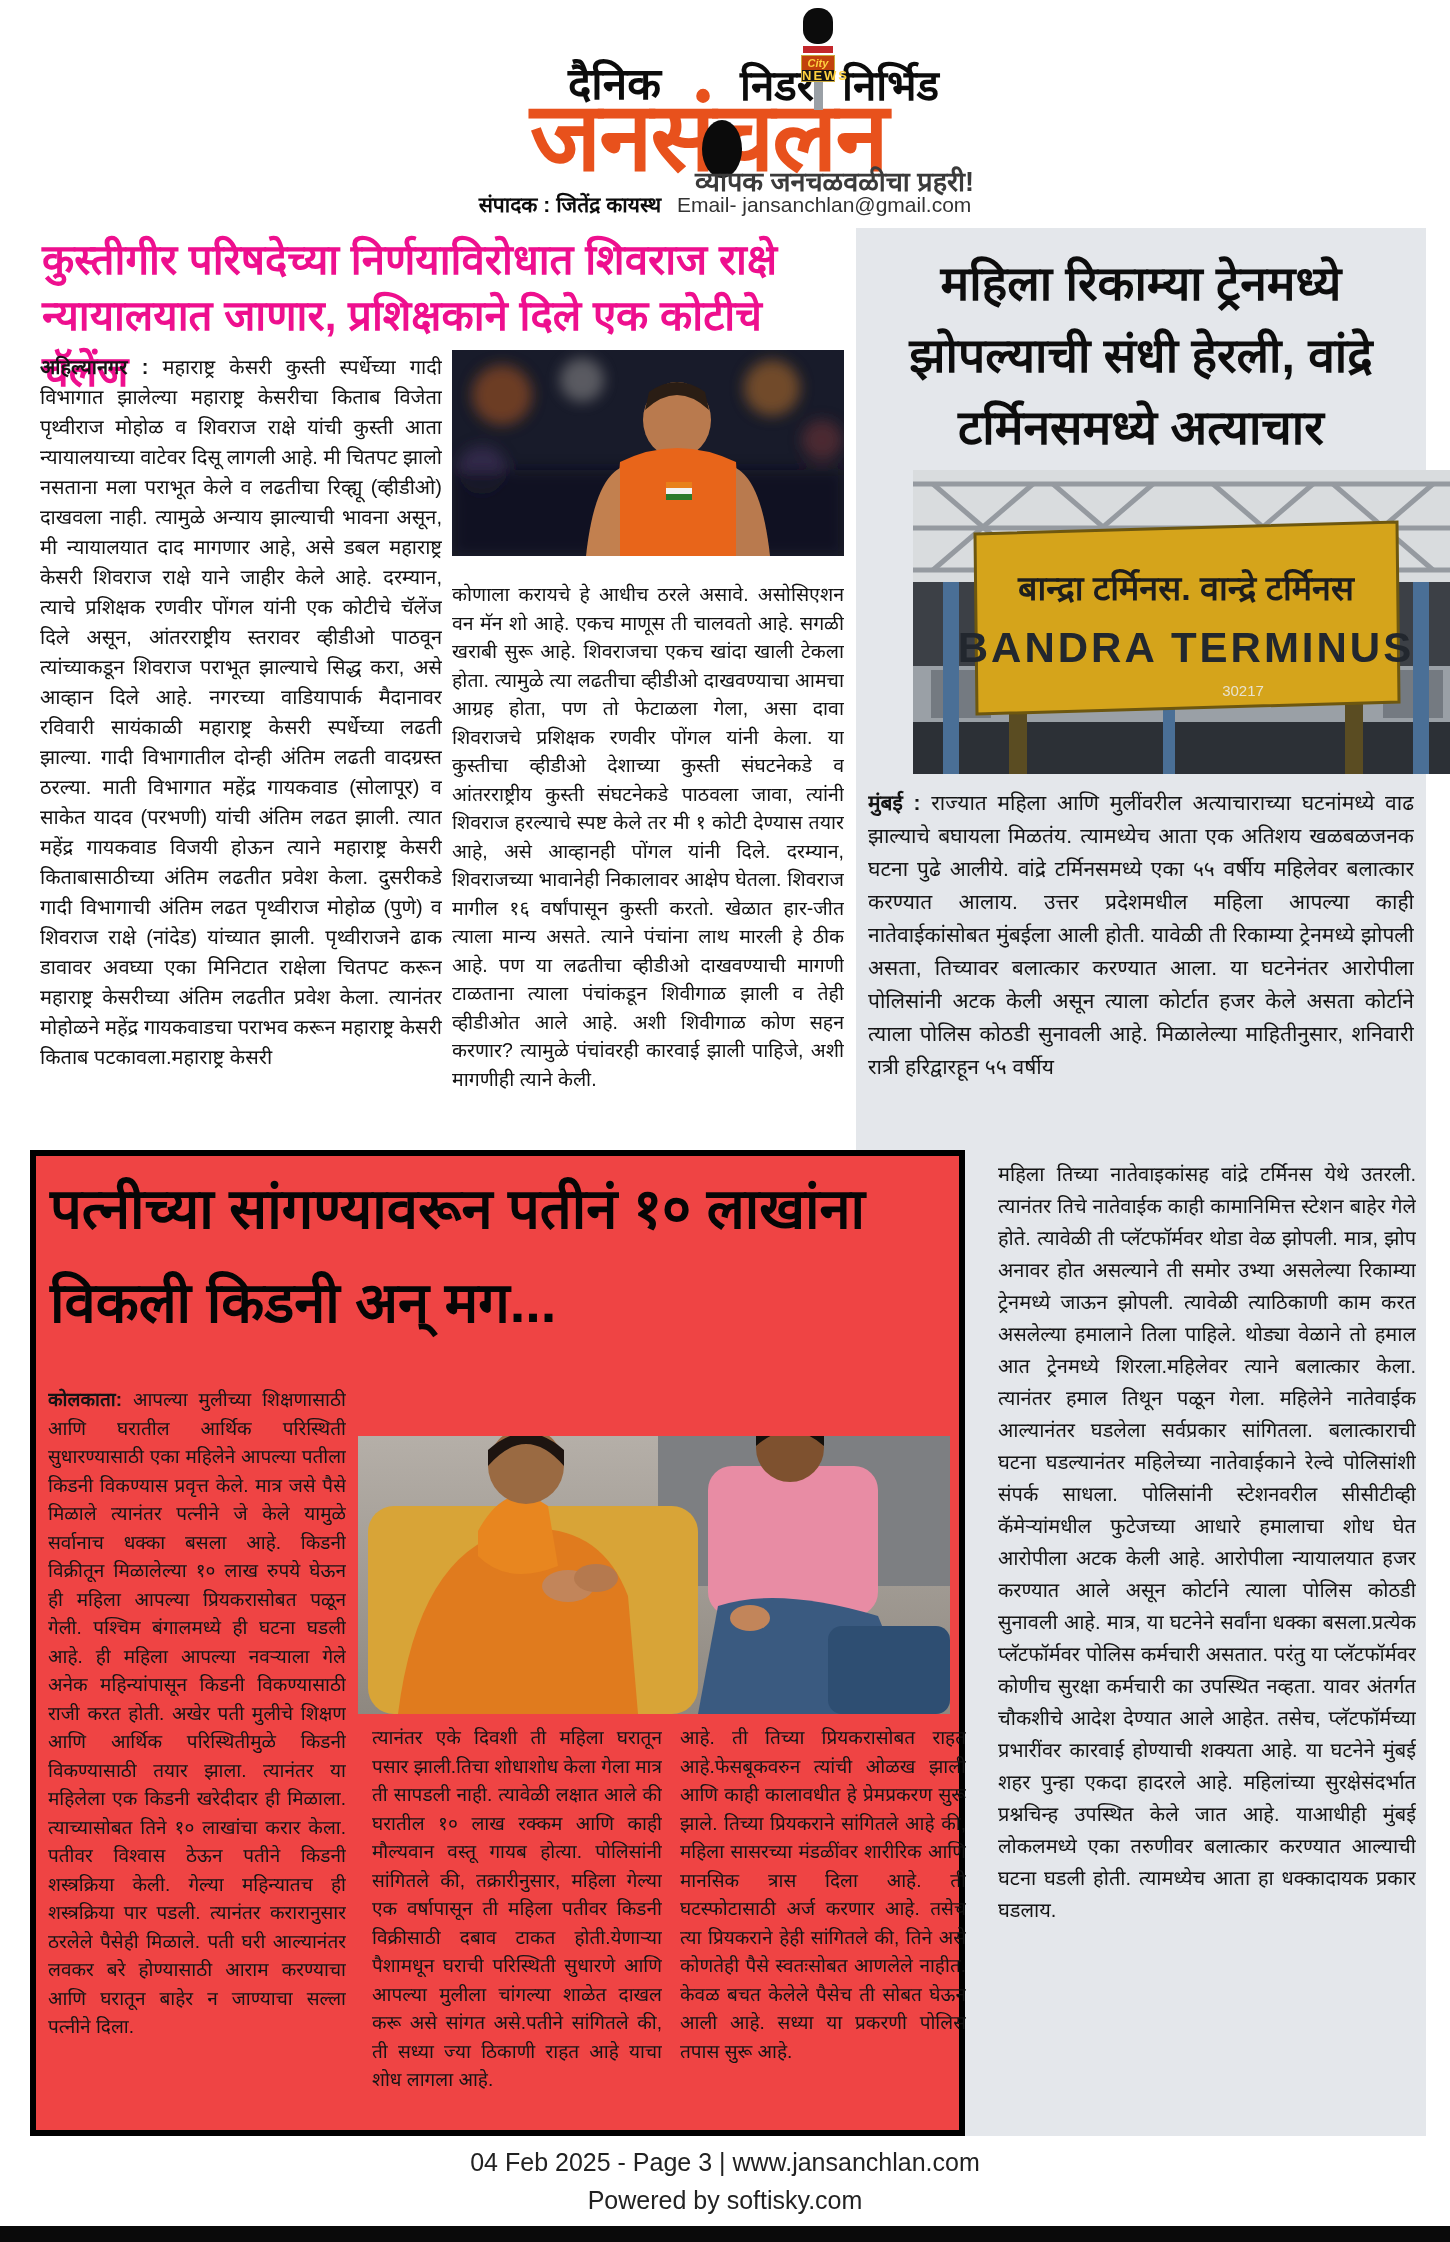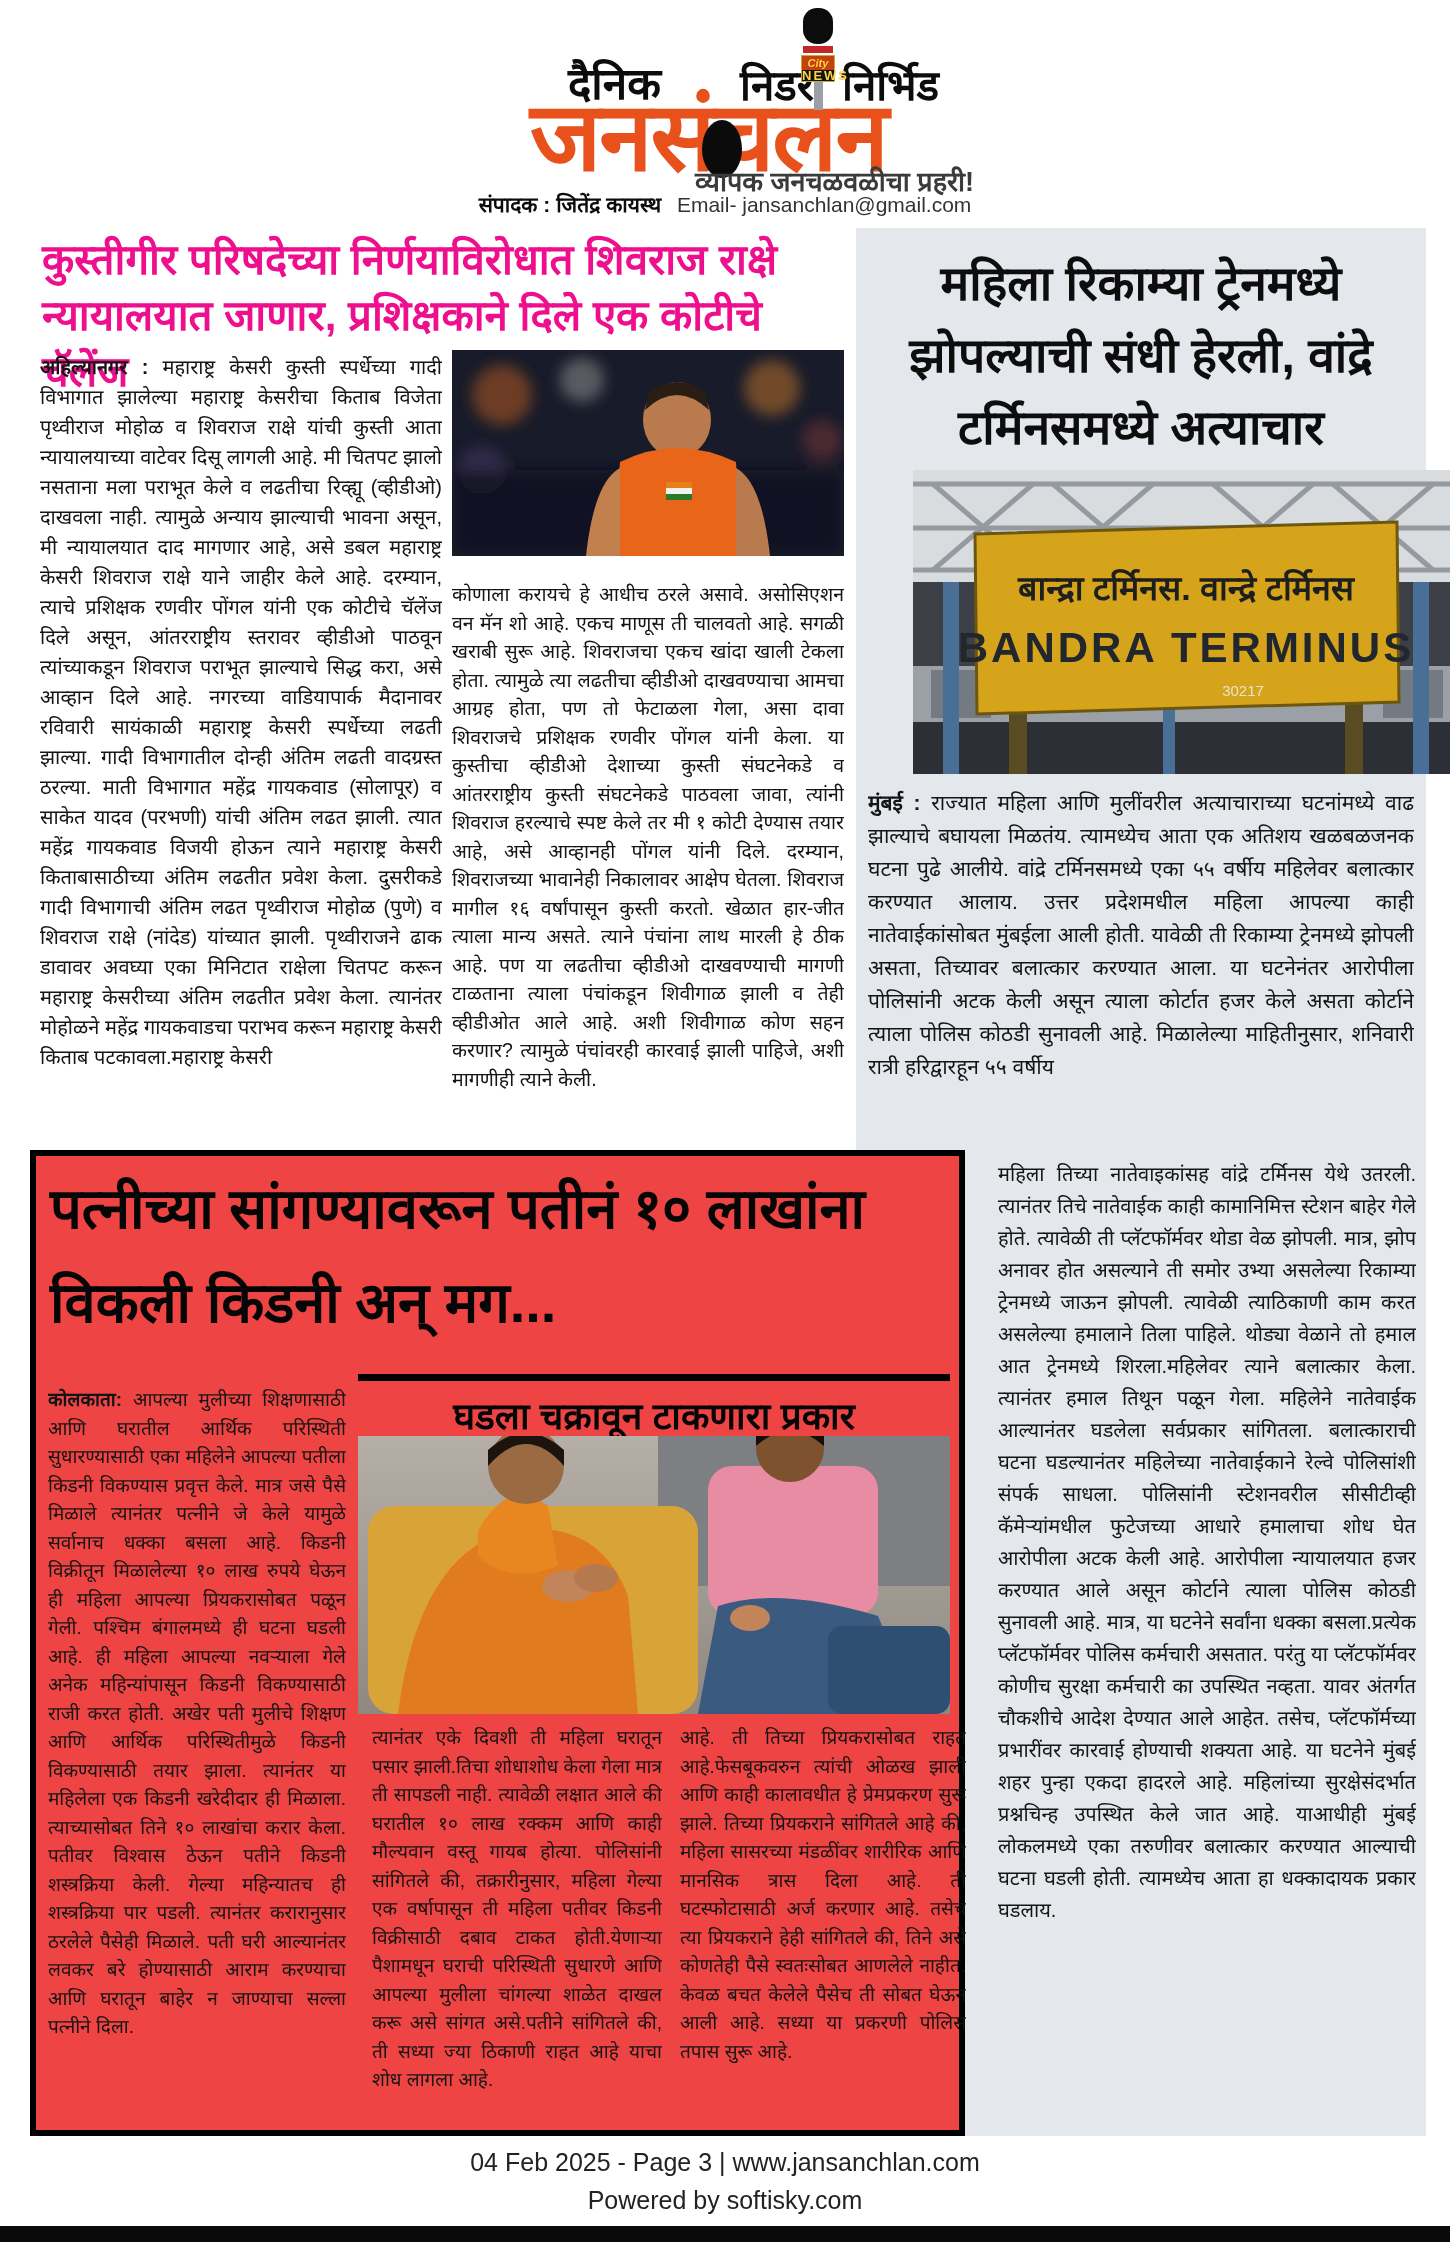--- a/index.html
+++ b/index.html
@@ -164,21 +164,20 @@
     <div class="abs news-text t-body1">
       <p><b class="dl">मुंबई :</b><span> राज्यात महिला आणि मुलींवरील अत्याचाराच्या घटनांमध्ये वाढ झाल्याचे बघायला मिळतंय. त्यामध्येच आता एक अतिशय खळबळजनक घटना पुढे आलीये. वांद्रे टर्मिनसमध्ये एका ५५ वर्षीय महिलेवर बलात्कार करण्यात आलाय. उत्तर प्रदेशमधील महिला आपल्या काही नातेवाईकांसोबत मुंबईला आली होती. यावेळी ती रिकाम्या ट्रेनमध्ये झोपली असता, तिच्यावर बलात्कार करण्यात आला. या घटनेनंतर आरोपीला पोलिसांनी अटक केली असून त्याला कोर्टात हजर केले असता कोर्टाने त्याला पोलिस कोठडी सुनावली आहे. मिळालेल्या माहितीनुसार, शनिवारी रात्री हरिद्वारहून ५५ वर्षीय</span></p>
     </div>
     <div class="abs news-text t-body2">
       <p>महिला तिच्या नातेवाइकांसह वांद्रे टर्मिनस येथे उतरली. त्यानंतर तिचे नातेवाईक काही कामानिमित्त स्टेशन बाहेर गेले होते. त्यावेळी ती प्लॅटफॉर्मवर थोडा वेळ झोपली. मात्र, झोप अनावर होत असल्याने ती समोर उभ्या असलेल्या रिकाम्या ट्रेनमध्ये जाऊन झोपली. त्यावेळी त्याठिकाणी काम करत असलेल्या हमालाने तिला पाहिले. थोड्या वेळाने तो हमाल आत ट्रेनमध्ये शिरला.महिलेवर त्याने बलात्कार केला. त्यानंतर हमाल तिथून पळून गेला. महिलेने नातेवाईक आल्यानंतर घडलेला सर्वप्रकार सांगितला. बलात्काराची घटना घडल्यानंतर महिलेच्या नातेवाईकाने रेल्वे पोलिसांशी संपर्क साधला. पोलिसांनी स्टेशनवरील सीसीटीव्ही कॅमेऱ्यांमधील फुटेजच्या आधारे हमालाचा शोध घेत आरोपीला अटक केली आहे. आरोपीला न्यायालयात हजर करण्यात आले असून कोर्टाने त्याला पोलिस कोठडी सुनावली आहे. मात्र, या घटनेने सर्वांना धक्का बसला.प्रत्येक प्लॅटफॉर्मवर पोलिस कर्मचारी असतात. परंतु या प्लॅटफॉर्मवर कोणीच सुरक्षा कर्मचारी का उपस्थित नव्हता. यावर अंतर्गत चौकशीचे आदेश देण्यात आले आहेत. तसेच, प्लॅटफॉर्मच्या प्रभारींवर कारवाई होण्याची शक्यता आहे. या घटनेने मुंबई शहर पुन्हा एकदा हादरले आहे. महिलांच्या सुरक्षेसंदर्भात प्रश्नचिन्ह उपस्थित केले जात आहे. याआधीही मुंबई लोकलमध्ये एका तरुणीवर बलात्कार करण्यात आल्याची घटना घडली होती. त्यामध्येच आता हा धक्कादायक प्रकार घडलाय.</p>
     </div>
   </article>
 
   <article class="abs k-box">
     <h1 class="abs k-headline" style="margin:0;">पत्नीच्या सांगण्यावरून पतीनं १० लाखांना विकली किडनी अन् मग...</h1>
-    <div class="abs k-sub">घडला चक्रावून टाकणारा प्रकार</div>
 
     <div class="abs k-photo">
       <svg width="592" height="278" viewBox="0 0 592 278" xmlns="http://www.w3.org/2000/svg">
         <defs>
           <linearGradient id="wall" x1="0" y1="0" x2="0" y2="1">
             <stop offset="0" stop-color="#b5afa8"></stop>
               <stop offset="1" stop-color="#8e8880"></stop>
           </linearGradient>
         </defs>
         <rect width="592" height="278" fill="url(#wall)"></rect>

